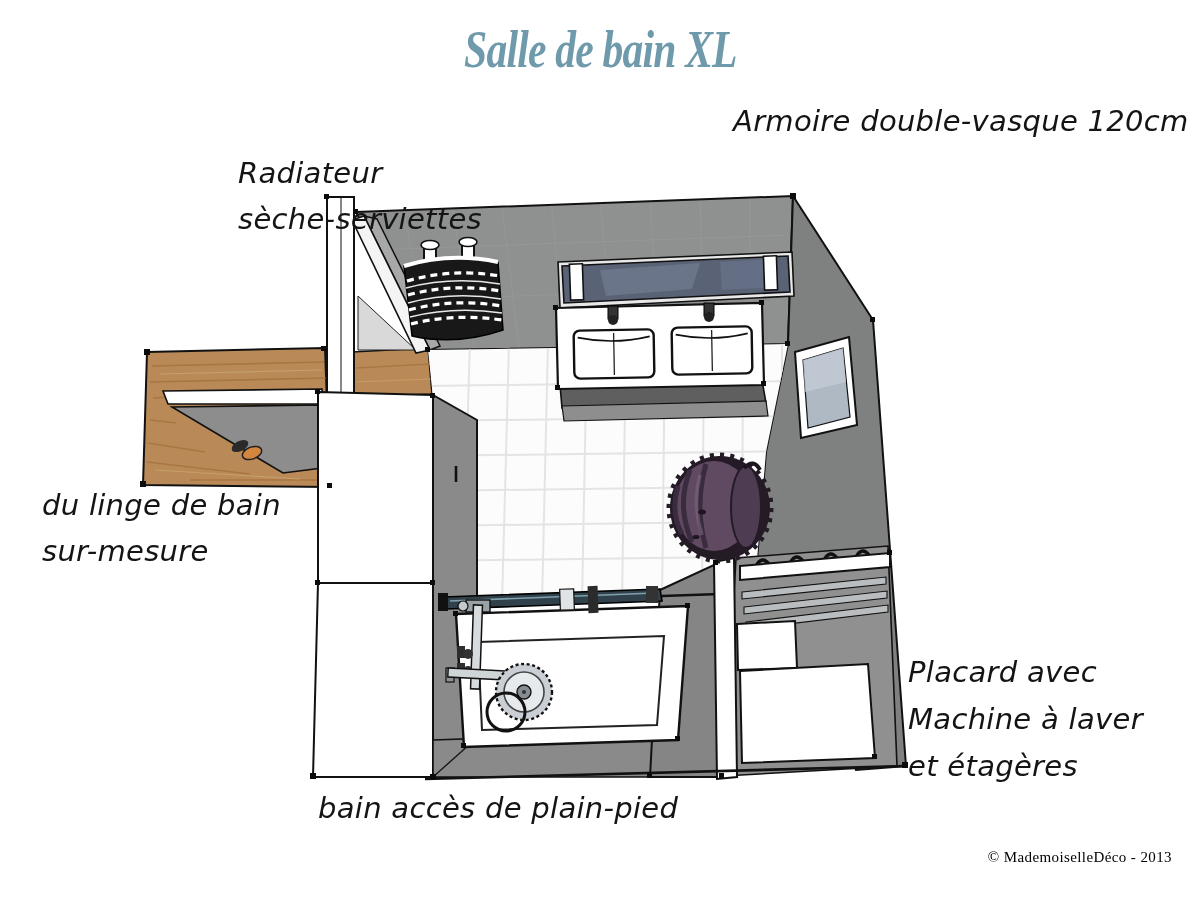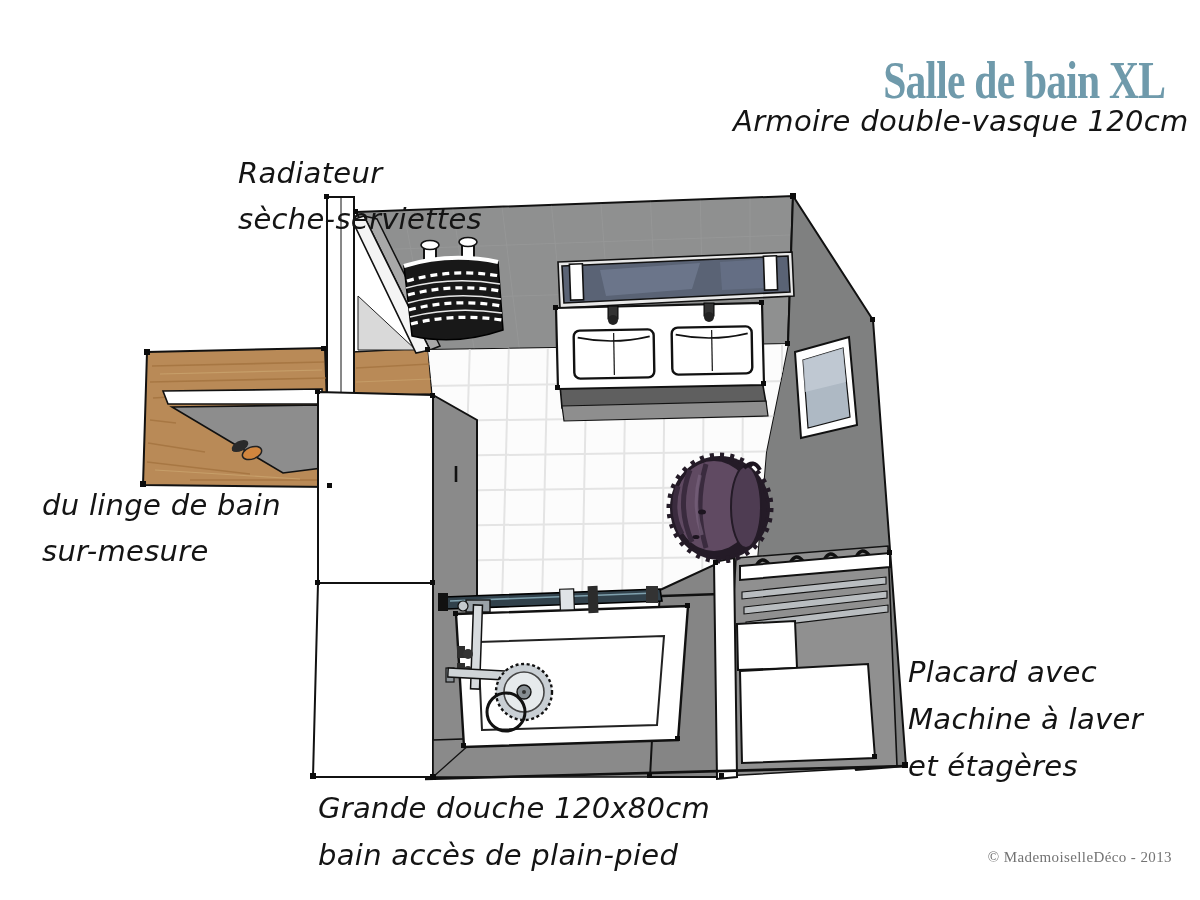--- a/index.html
+++ b/index.html
@@ -1,25 +1,25 @@
 <!DOCTYPE html>
 <html><head>
 <meta charset="utf-8">
 <style>
   html,body{margin:0;padding:0;background:#fff;}
   .stage{position:relative;width:1200px;height:900px;background:#ffffff;overflow:hidden;
          font-family:"DejaVu Sans",sans-serif;color:#161616;}
   .plan-svg{position:absolute;left:0;top:0;}
   .hand{position:absolute;font-family:"DejaVu Sans",sans-serif;font-style:italic;
         font-size:29px;line-height:46px;letter-spacing:.3px;color:#141414;white-space:nowrap;}
-  .title{position:absolute;left:0;right:0;top:51px;text-align:right;}
+  .title{position:absolute;left:0;right:0;top:20px;text-align:center;font-style:italic;}
   .title span{display:inline-block;font-family:"Liberation Serif",serif;font-weight:bold;
         font-size:52px;transform:scaleX(.8);letter-spacing:-1px;color:#6f9aab;}
   .copyright{position:absolute;right:28px;top:849px;font-family:"Liberation Serif",serif;
-        font-size:15px;color:#737373;letter-spacing:.4px;}
+        font-size:15px;color:#000000;letter-spacing:.4px;}
 </style>
 </head>
 <body>
 
 <div class="stage">
 
   <svg class="plan-svg" width="1200" height="900" viewBox="0 0 1200 900">
     <defs>
       <clipPath id="floorClip">
         <polygon points="428,350 788,344 766,452 757,560 716,562 663,590 477,600 477,420 433,397"></polygon>
@@ -307,19 +307,18 @@
     <div>sur-mesure</div>
   </div>
 
   <div class="hand" style="left:908px;top:612px;line-height:47px;margin-top:37px;">
     <div>Placard avec</div>
     <div>Machine à laver</div>
     <div>et étagères</div>
   </div>
 
   <div class="hand" style="left:318px;top:785px;line-height:47px;">
-    <div>Grande douche 120x80cm</div>
     <div>bain accès de plain-pied</div>
   </div>
 
   <div class="copyright">© MademoiselleDéco - 2013</div>
 
 </div>
 
 </body></html>

